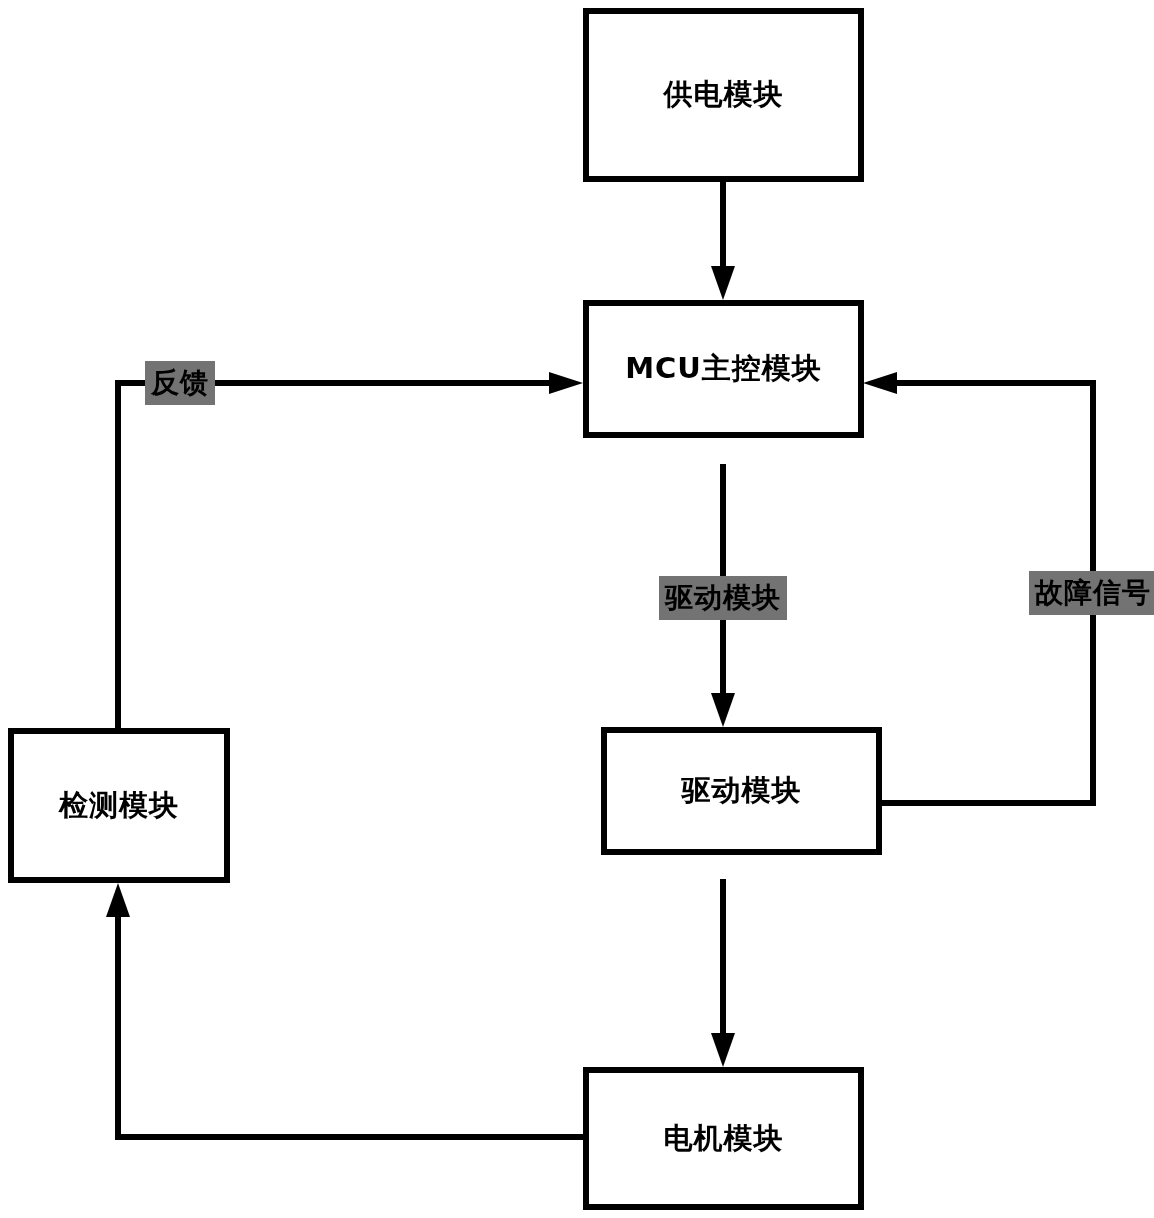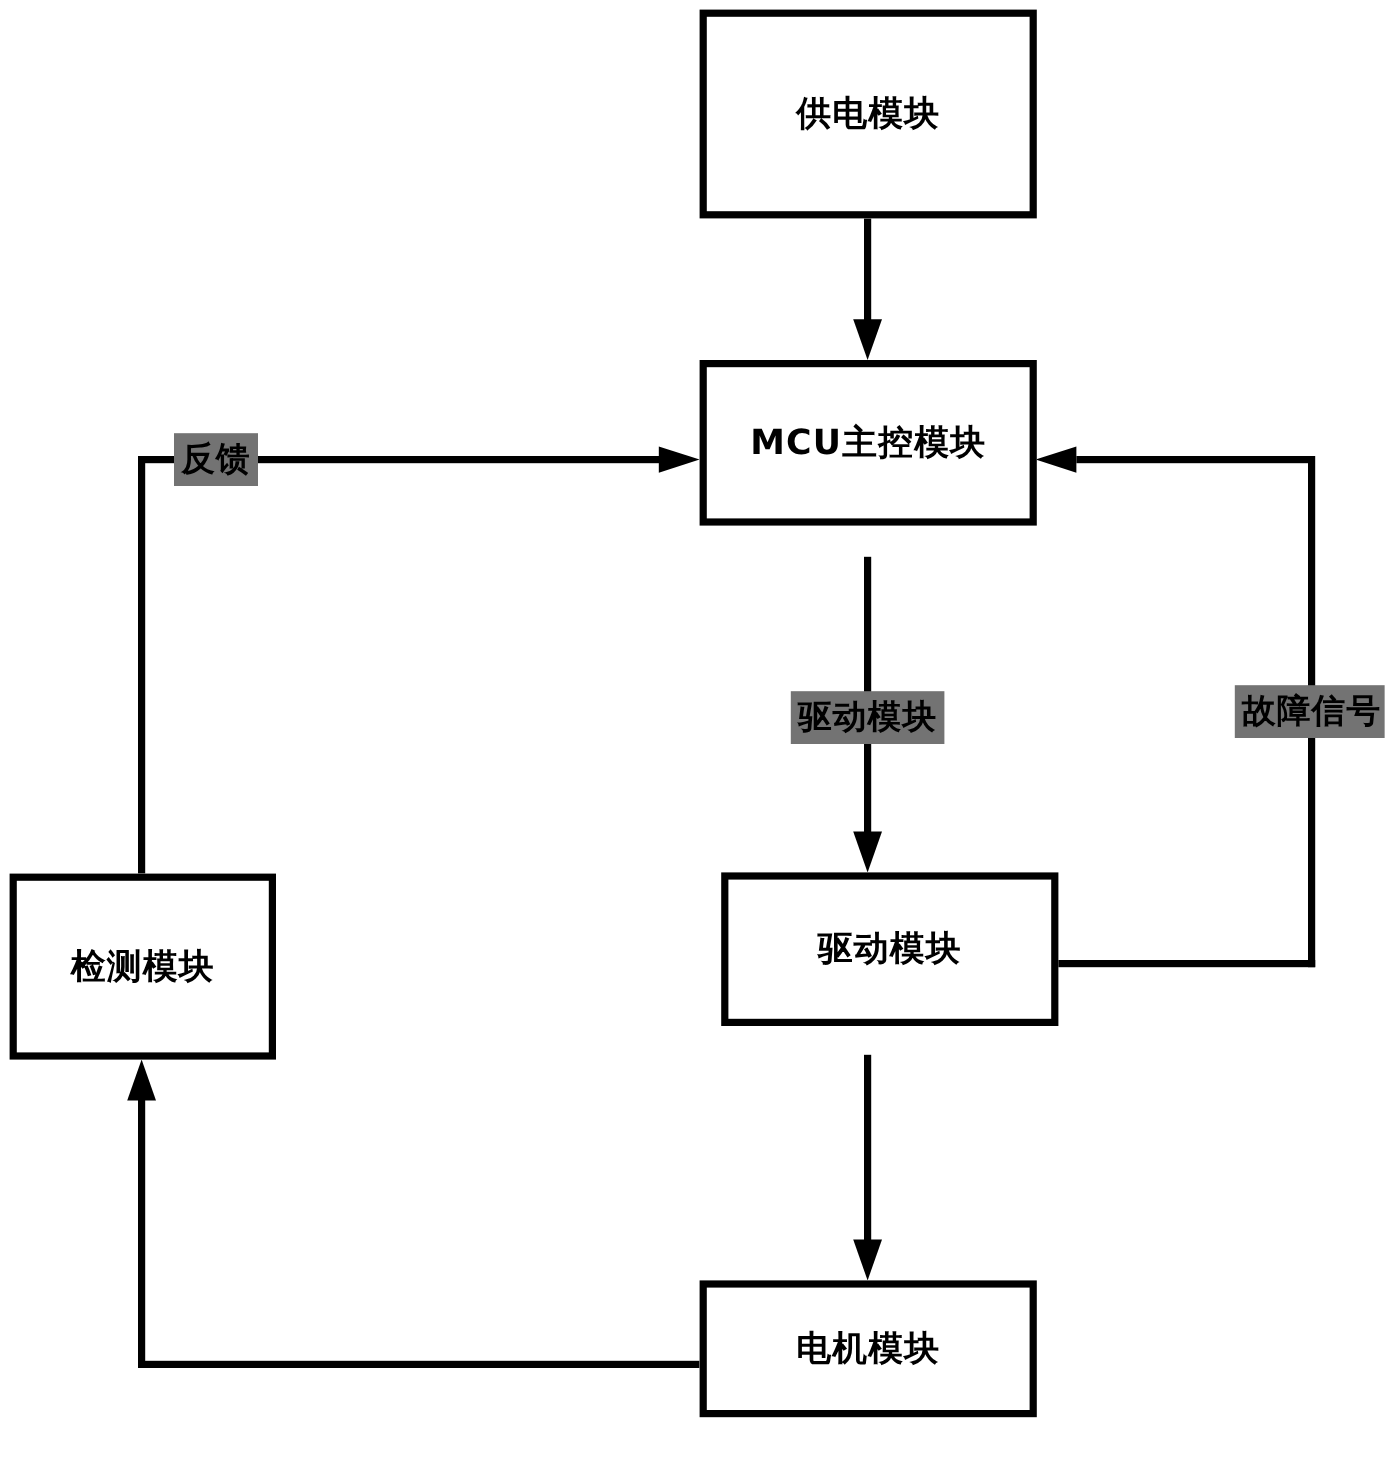--- a/index.html
+++ b/index.html
@@ -111,21 +111,21 @@
   </div>
 
   <div class="box" style="left:601px; top:727px; width:281px; height:128px;">
     <span class="node-label">驱动模块</span>
   </div>
 
   <div class="box" style="left:8px; top:728px; width:222px; height:155px;">
     <span class="node-label">检测模块</span>
   </div>
 
-  <div class="box" style="left:583px; top:1067px; width:281px; height:114px;">
+  <div class="box" style="left:583px; top:1067px; width:281px; height:143px;">
     <span class="node-label">电机模块</span>
   </div>
 
   <div class="edge-label" style="left:180px; top:383px;">反馈</div>
 
   <div class="edge-label" style="left:723px; top:598px;">驱动模块</div>
 
   <div class="edge-label" style="left:1093px; top:593px;">故障信号</div>
 
 </div>

